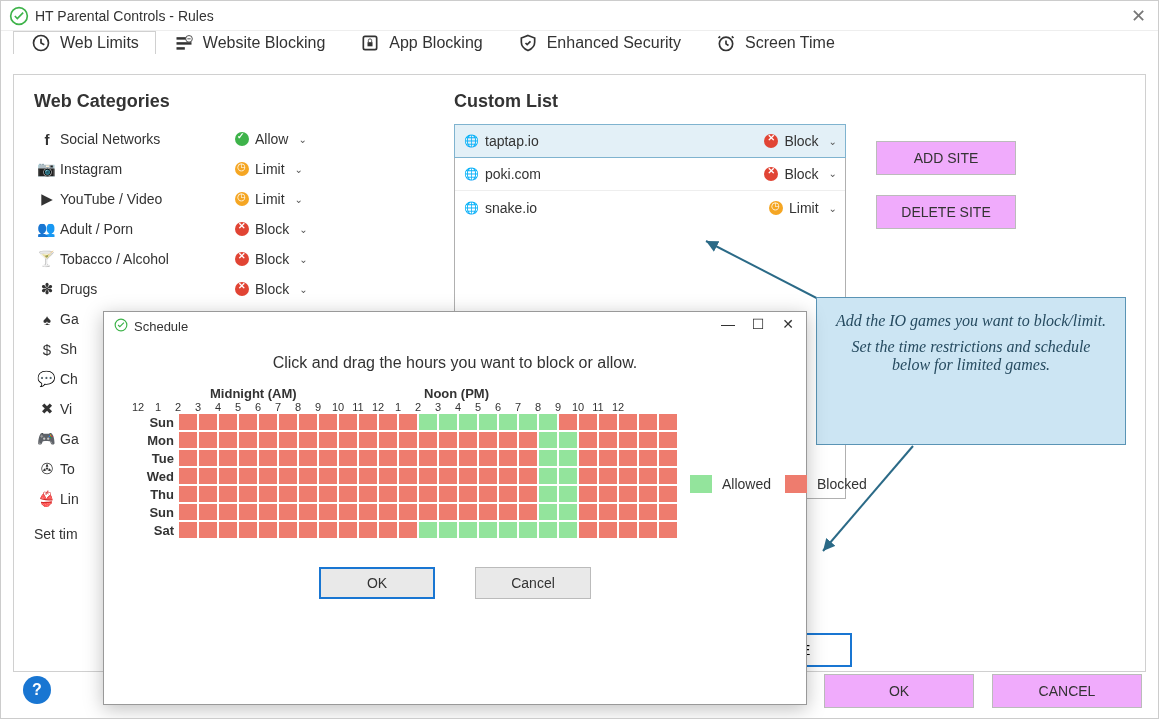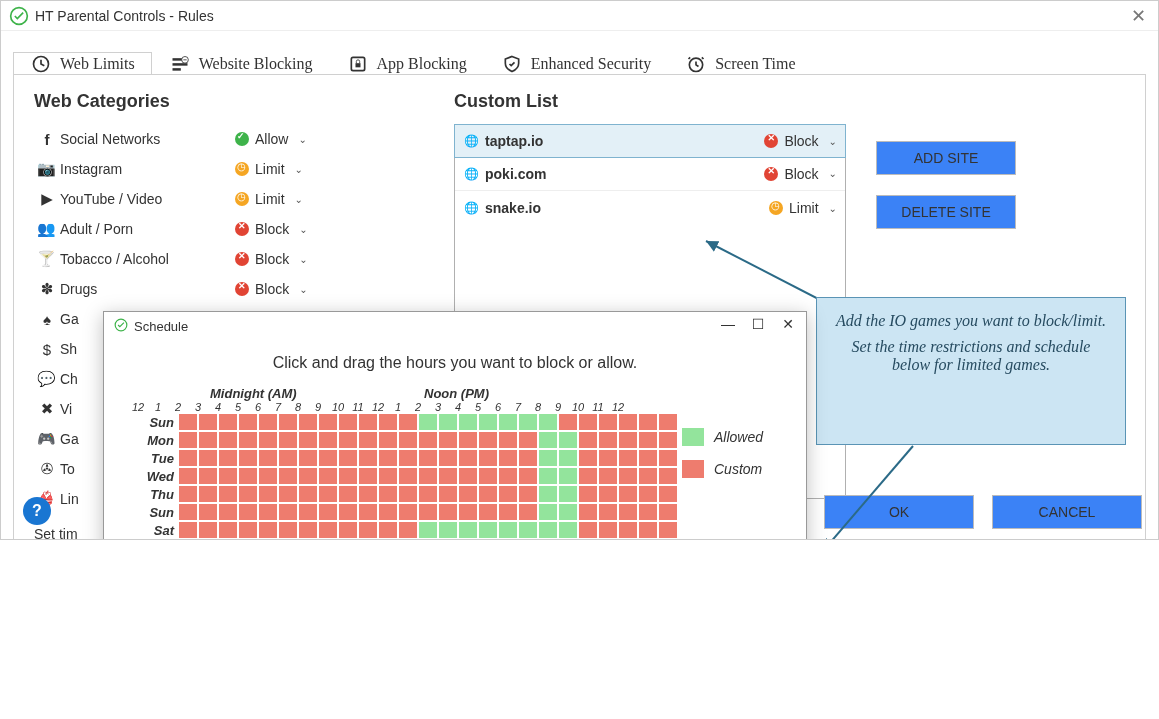--- a/index.html
+++ b/index.html
@@ -1,22 +1,22 @@
 <!DOCTYPE html>
 <html><head>
 <meta charset="utf-8">
 <style>
   * { box-sizing: border-box; }
   html, body { margin:0; padding:0; font-family: "Segoe UI", Arial, sans-serif; font-size:14px; color:#333; background:#fff; }
-  .window { width:1159px; height:540px; border:1px solid #ccc; position:relative; overflow:hidden; }
+  .window { width:1159px; height:719px; border:1px solid #ccc; position:relative; overflow:hidden; }
   .titlebar { height:30px; display:flex; align-items:center; justify-content:space-between; border-bottom:1px solid #eee; padding:0 6px 0 8px; }
   .titlebar-left { display:flex; align-items:center; gap:6px; }
   .close-x { font-size:18px; color:#777; cursor:default; padding:2px 6px; }
   .app-icon { display:inline-flex; }
-  .tabs { display:flex; align-items:flex-end; height:44px; padding-left:12px;font-family:Liberation Serif, serif; }
+  .tabs { display:flex; align-items:flex-start; height:44px; padding-left:12px; }
   .tab { display:flex; align-items:center; gap:8px; padding:0 16px; font-size:16px; border:1px solid transparent; border-bottom:none; cursor:default;}
   .tab.active { border-color:#d0d0d0; background:#fff; position:relative; }
   .tab.active::after{content:"";position:absolute;left:0;right:0;bottom:-1px;height:2px;background:#fff;}
   .tab-icons { width:22px; height:22px; display:flex; align-items:center; justify-content:center; }
   .content-frame { border:1px solid #d0d0d0; margin:0 12px; height:598px; padding:16px 20px; position:relative; margin-top:-1px;}
   .heading { font-weight:600; font-size:18px; margin-bottom:12px; }
   .cols { display:flex; }
   .col-left { width:420px; }
   .col-right { flex:1; display:flex; gap:30px; }
   .cat-row { display:flex; align-items:center; height:30px; }
@@ -30,48 +30,48 @@
   .dot-limit::after{content:"◷";color:#fff;font-size:10px;position:absolute;left:2px;top:-1px;}
   .dot-block { background:#e14434; }
   .dot-block::after{content:"✕";color:#fff;font-size:9px;position:absolute;left:3px;top:-1px;font-weight:bold;}
   .chev { font-size:10px; color:#555; margin-left:4px; }
   .settime { margin-top:12px; }
   .custom-list-box { width:392px; border:1px solid #b0b0b0; }
   .clist-row { display:flex; align-items:center; height:34px; padding:0 8px; border-bottom:1px solid #eee; }
   .clist-row.sel { background:#e3f0f7; border:1px solid #7fb3cf; margin:-1px; position:relative; z-index:1;}
   .clist-row:last-child{border-bottom:none;}
   .globe { width:18px; text-align:center; color:#4a8ec9; font-size:12px; }
-  .site-name { flex:1; padding-left:4px;font-weight:bold; }
+  .site-name { flex:1; padding-left:4px; }
   .btns-side { display:flex; flex-direction:column; gap:20px; }
-  .btn-grey { width:140px; height:34px; border:1px solid #bbb; background:#3b82f6; font-size:14px; display:flex; align-items:center; justify-content:center; cursor:default;}
+  .btn-grey { width:140px; height:34px; border:1px solid #bbb; background:#f0abfc; font-size:14px; display:flex; align-items:center; justify-content:center; cursor:default;}
   .btn-blue-border { width:140px; height:34px; border:2px solid #1976d2; background:#fff; font-size:14px; display:flex; align-items:center; justify-content:center; color:#000;}
   .bottom-bar { position:absolute; bottom:10px; right:16px; display:flex; gap:18px; }
   .bottom-bar .btn-grey{ width:150px; }
   .help-circle { position:absolute; bottom:14px; left:22px; width:28px; height:28px; border-radius:50%; background:#1976d2; color:#fff; display:flex; align-items:center; justify-content:center; font-weight:bold; font-size:16px;}
   .annot-box { position:absolute; left:815px; top:296px; width:310px; height:148px; background:#cce5f3; border:1px solid #5a94b5; color:#264b60; padding:14px; font-style:italic; font-size:16px; text-align:center; z-index:15; font-family:Georgia,serif;}
   .arrow-svg{position:absolute; z-index:14; pointer-events:none;}
   
   .sched-dialog { position:absolute; left:102px; top:310px; width:704px; height:394px; background:#fff; border:1px solid #999; box-shadow:0 4px 18px rgba(0,0,0,0.25); z-index:20; }
   .sched-title { display:flex; justify-content:space-between; padding:4px 10px; font-size:13px; height:28px;}
   .sched-ctrls { display:flex; gap:14px; font-size:14px; }
   .sched-ctrls span{cursor:default; min-width:16px; text-align:center;}
   .sched-instr { text-align:center; font-size:16px; margin:14px 0 14px; }
-  .grid-wrap { display:flex; padding:0 24px; gap:4px;font-style:italic; }
+  .grid-wrap { display:flex; padding:0 24px; gap:12px; }
   .hour-labels { display:flex; }
   .hour-labels span{ width:20px; text-align:center; font-size:11px; color:#333;}
   .hdr-labels { display:flex; margin-left:52px; font-weight:600; font-size:13px;}
   .hdr-labels span:first-child{ width:240px; text-align:left; padding-left:30px;}
   .hdr-labels span:last-child{ width:240px; text-align:left; padding-left:4px;}
   .grid-inner { }
   .day-row { display:flex; align-items:center; }
   .day-lbl { width:38px; text-align:right; padding-right:4px; font-weight:600; font-size:13px;margin-left:12px; }
   .cell { width:20px; height:18px; border:1px solid #fff; }
   .cA { background:#ee7c6e; }
   .cB { background:#93e49c; }
-  .legend { display:flex; flex-direction:column; gap:14px; font-size:14px; margin-top:42px;}
+  .legend { display:flex; flex-direction:row; gap:14px; font-size:14px; margin-top:42px;align-items:center;}
   .legend-item{display:flex;align-items:center;gap:10px;}
   .legend-sw{width:22px;height:18px;}
   .sched-btns { display:flex; gap:40px; justify-content:center; margin-top:28px;}
   .sched-btns .ok { width:116px; height:32px; border:2px solid #1976d2; background:#e9e9e9; display:flex;align-items:center;justify-content:center;}
   .sched-btns .cancel { width:116px; height:32px; border:1px solid #bbb; background:#e9e9e9; display:flex;align-items:center;justify-content:center;}
   svg.ico{width:20px;height:20px;}
 </style>
 </head>
 <body>
 
@@ -550,21 +550,21 @@
             </div>
           </div>
       </div>
       <div class="legend">
         <div class="legend-item">
             <div class="legend-sw cB"></div>
             <span>Allowed</span>
           </div>
         <div class="legend-item">
             <div class="legend-sw cA"></div>
-            <span>Custom</span>
+            <span>Blocked</span>
           </div>
       </div>
     </div>
     <div class="sched-btns">
       <div class="ok">OK</div>
       <div class="cancel">Cancel</div>
     </div>
   </div>
 
 </div>

